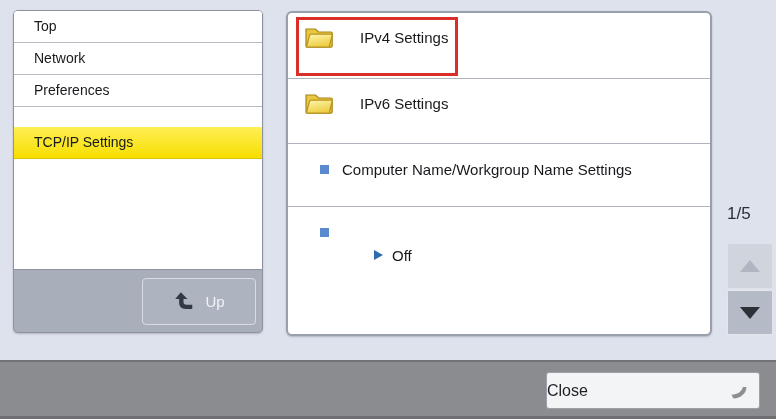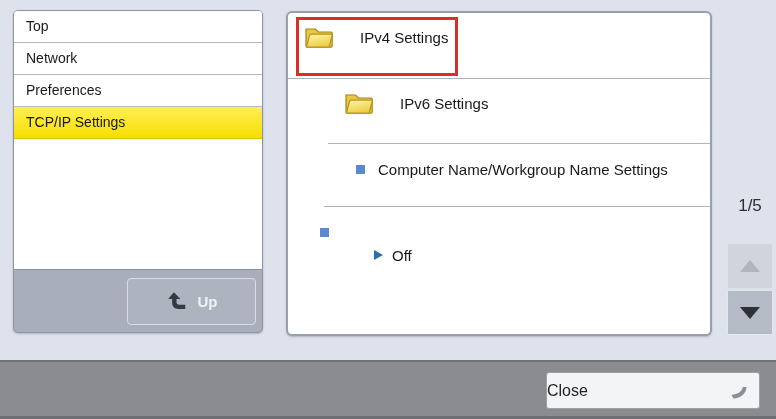--- a/index.html
+++ b/index.html
@@ -14,43 +14,44 @@
     position:absolute;left:13px;top:10px;width:250px;height:323px;
     background:#a9aebb;border:1px solid #8d94a0;border-radius:5px;
     box-sizing:border-box;box-shadow:0 1px 2px rgba(90,95,110,.35);
   }
   .side-list{
     position:absolute;left:0;top:0;right:0;height:258px;
     background:#ffffff;border-radius:4px 4px 0 0;overflow:hidden;
     border-bottom:1px solid #8d94a0;
   }
   .side-row{
-    height:31px;line-height:31px;padding-left:12px;
+    height:31px;line-height:31px;padding-left:20px;
     font-size:14px;border-bottom:1px solid #b7bcc4;
     background:#ffffff;cursor:pointer;white-space:nowrap;
   }
   .side-row.selected{
     background:linear-gradient(180deg,#ffee55 0%,#f7df00 100%);
     border-bottom:1px solid #d9c400;
+    margin-top:20px;
   }
   .up-button{
-    position:absolute;right:6px;bottom:7px;width:129px;height:47px;
+    position:absolute;right:6px;bottom:7px;width:114px;height:47px;
     background:#adb3bf;border:1px solid #d9dce3;border-radius:4px;
     box-sizing:border-box;display:flex;align-items:center;justify-content:center;
-    gap:11px;color:#f0f3f8;font-size:15px;cursor:pointer;font-weight:bold;
+    gap:11px;color:#f0f3f8;font-size:15px;cursor:pointer;
   }
   
   .main-panel{
     position:absolute;left:286px;top:11px;width:426px;height:325px;
     background:#ffffff;border:2px solid #98a0ac;border-radius:6px;
     box-sizing:border-box;box-shadow:0 1px 2px rgba(90,95,110,.35);
   }
   .m-row{position:relative;border-bottom:1px solid #aeb3bc;cursor:pointer;}
   .m-row:last-child{border-bottom:none;}
-  .rh66{height:65px;} .rh65{height:64px;margin-left:40px;} .rh63{height:62px;margin-left:36px;} .rh-last{height:63px;}
+  .rh66{height:65px;} .rh65{height:64px;} .rh63{height:62px;} .rh-last{height:63px;}
   .folder-line{
     position:absolute;left:16px;top:8px;height:32px;
     display:flex;align-items:center;gap:26px;white-space:nowrap;text-align:right;
   }
   .bullet-line{
     position:absolute;left:32px;top:12px;height:26px;
     display:flex;align-items:center;gap:13px;white-space:nowrap;
   }
   .sub-line{
     position:absolute;left:62px;top:36px;height:24px;
@@ -61,21 +62,21 @@
   .tri-right{
     width:0;height:0;border-top:5px solid transparent;border-bottom:5px solid transparent;
     border-left:9px solid #2e6cb0;
   }
   .red-box{
     position:absolute;left:8px;top:4px;width:156px;height:53px;
     border:3px solid #da2f28;pointer-events:none;
   }
   
   .pager-label{
-    position:absolute;left:727px;top:196px;width:46px;text-align:center;
+    position:absolute;left:727px;top:204px;width:46px;
     font-size:17px;color:#2b2f35;
   }
   .scroll-btn{
     position:absolute;left:727px;width:46px;box-sizing:border-box;
     display:flex;align-items:center;justify-content:center;border-radius:2px;
   }
   .scroll-up{top:243px;height:46px;background:#d0d5dd;border:1px solid #dfe2e8;}
   .scroll-down{top:290px;height:45px;background:#b4bac6;border:1px solid #e3e6ec;cursor:pointer;}
   .tri-up{width:0;height:0;border-left:10px solid transparent;border-right:10px solid transparent;
     border-bottom:12px solid #b0b6c1;}

